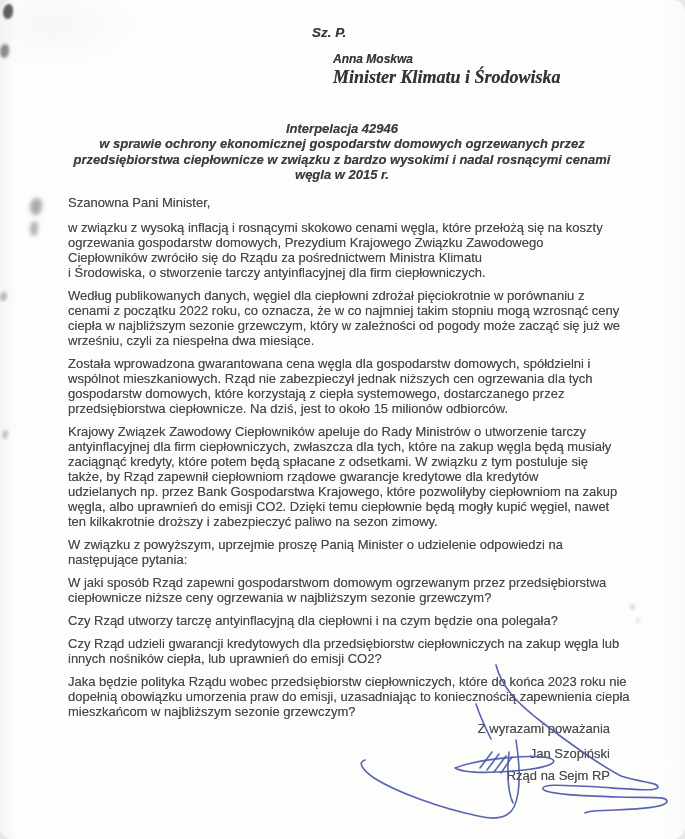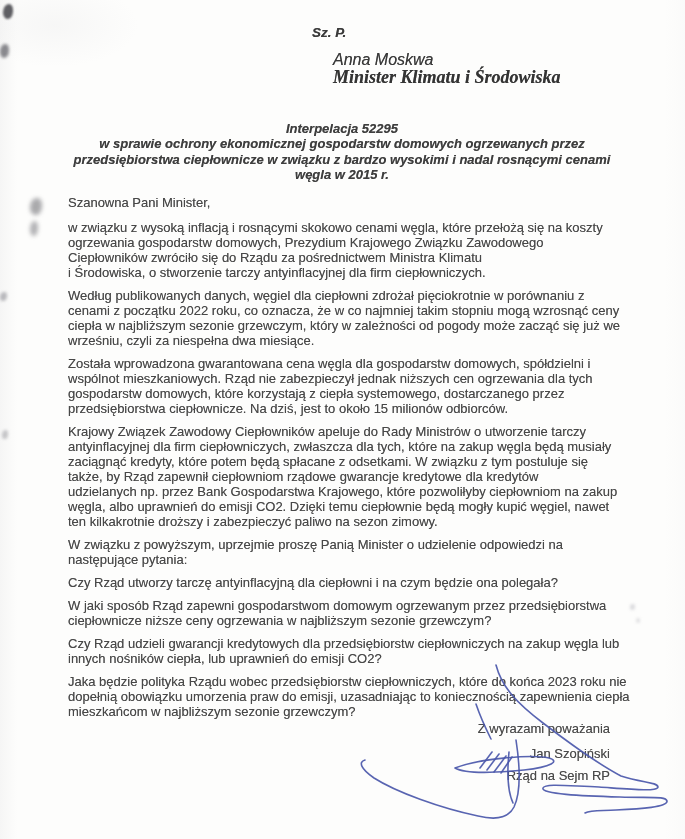--- a/index.html
+++ b/index.html
@@ -8,32 +8,33 @@
     width:685px;height:839px;
     margin:0 auto;
     background:#fdfdfc;
     background-image:
       radial-gradient(ellipse 120px 60px at 8% 3%, rgba(190,190,195,0.10), rgba(255,255,255,0) 70%),
       linear-gradient(90deg, rgba(180,180,185,0.10), rgba(255,255,255,0) 2.5%),
       linear-gradient(270deg, rgba(200,200,205,0.05), rgba(255,255,255,0) 3%);
     font-family:"Liberation Sans","DejaVu Sans",sans-serif;
     color:#474747;
     overflow:hidden;
+    border-radius:12px;
   }
   .page *{box-sizing:border-box;}
 
   
   .recipient-prefix{
     position:absolute;left:312px;top:25px;
     font-size:13.5px;font-weight:bold;font-style:italic;color:#3a3a3a;
     text-shadow:0 0 .4px rgba(58,58,58,.7);
   }
   .addressee{position:absolute;left:333px;top:51px;}
   .addressee-name{
-    font-size:16px;font-weight:normal;font-style:italic;color:#393939;
+    font-size:12px;font-weight:bold;font-style:italic;color:#393939;
     line-height:17px;text-shadow:0 0 .4px rgba(57,57,57,.7);
   }
   .addressee-title{
     font-family:"Liberation Serif","DejaVu Serif",serif;
     font-size:18px;font-weight:bold;font-style:italic;color:#343434;
     line-height:19px;text-shadow:0 0 .4px rgba(52,52,52,.7);
   }
 
   
   .doc-title{
@@ -84,21 +85,21 @@
 <div class="page">
 
   <div class="recipient-prefix">Sz. P.</div>
 
   <div class="addressee">
     <div class="addressee-name">Anna Moskwa</div>
     <div class="addressee-title">Minister Klimatu i Środowiska</div>
   </div>
 
   <div class="doc-title">
-    <div class="heading">Interpelacja 52295</div>
+    <div class="heading">Interpelacja 42946</div>
     <div class="subject">w sprawie ochrony ekonomicznej gospodarstw domowych ogrzewanych przez
 przedsiębiorstwa ciepłownicze w związku z bardzo wysokimi i nadal rosnącymi cenami
 węgla w 2015 r.</div>
   </div>
 
   <div class="letter-body">
     <p class="salutation">Szanowna Pani Minister,</p>
     <p>w związku z wysoką inflacją i rosnącymi skokowo cenami węgla, które przełożą się na koszty
 ogrzewania gospodarstw domowych, Prezydium Krajowego Związku Zawodowego
 Ciepłowników zwróciło się do Rządu za pośrednictwem Ministra Klimatu
@@ -113,23 +114,23 @@
 przedsiębiorstwa ciepłownicze. Na dziś, jest to około 15 milionów odbiorców.</p>
     <p>Krajowy Związek Zawodowy Ciepłowników apeluje do Rady Ministrów o utworzenie tarczy
 antyinflacyjnej dla firm ciepłowniczych, zwłaszcza dla tych, które na zakup węgla będą musiały
 zaciągnąć kredyty, które potem będą spłacane z odsetkami. W związku z tym postuluje się
 także, by Rząd zapewnił ciepłowniom rządowe gwarancje kredytowe dla kredytów
 udzielanych np. przez Bank Gospodarstwa Krajowego, które pozwoliłyby ciepłowniom na zakup
 węgla, albo uprawnień do emisji CO2. Dzięki temu ciepłownie będą mogły kupić węgiel, nawet
 ten kilkakrotnie droższy i zabezpieczyć paliwo na sezon zimowy.</p>
     <p>W związku z powyższym, uprzejmie proszę Panią Minister o udzielenie odpowiedzi na
 następujące pytania:</p>
-    <p>Czy Rząd utworzy tarczę antyinflacyjną dla ciepłowni i na czym będzie ona polegała?</p>
     <p>W jaki sposób Rząd zapewni gospodarstwom domowym ogrzewanym przez przedsiębiorstwa
 ciepłownicze niższe ceny ogrzewania w najbliższym sezonie grzewczym?</p>
+    <p>Czy Rząd utworzy tarczę antyinflacyjną dla ciepłowni i na czym będzie ona polegała?</p>
     <p>Czy Rząd udzieli gwarancji kredytowych dla przedsiębiorstw ciepłowniczych na zakup węgla lub
 innych nośników ciepła, lub uprawnień do emisji CO2?</p>
     <p>Jaka będzie polityka Rządu wobec przedsiębiorstw ciepłowniczych, które do końca 2023 roku nie
 dopełnią obowiązku umorzenia praw do emisji, uzasadniając to koniecznością zapewnienia ciepła
 mieszkańcom w najbliższym sezonie grzewczym?</p>
   </div>
 
   <div class="closing">
     <div class="valediction">Z wyrazami poważania</div>
     <div class="signer-name">Jan Szopiński</div>

